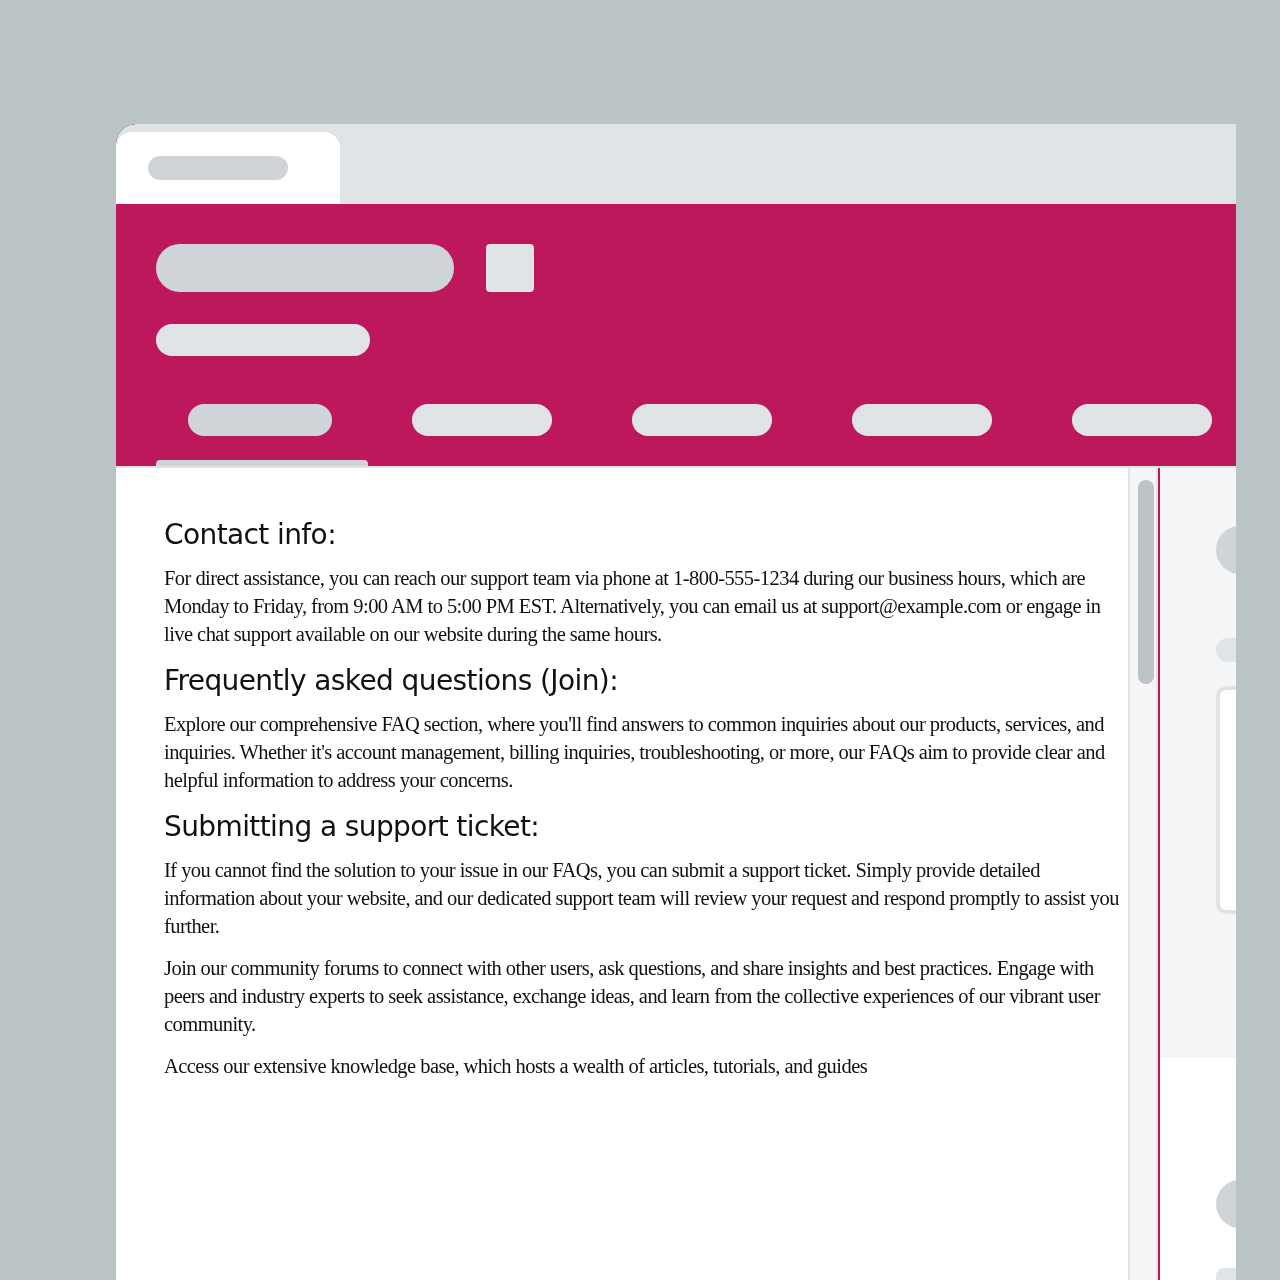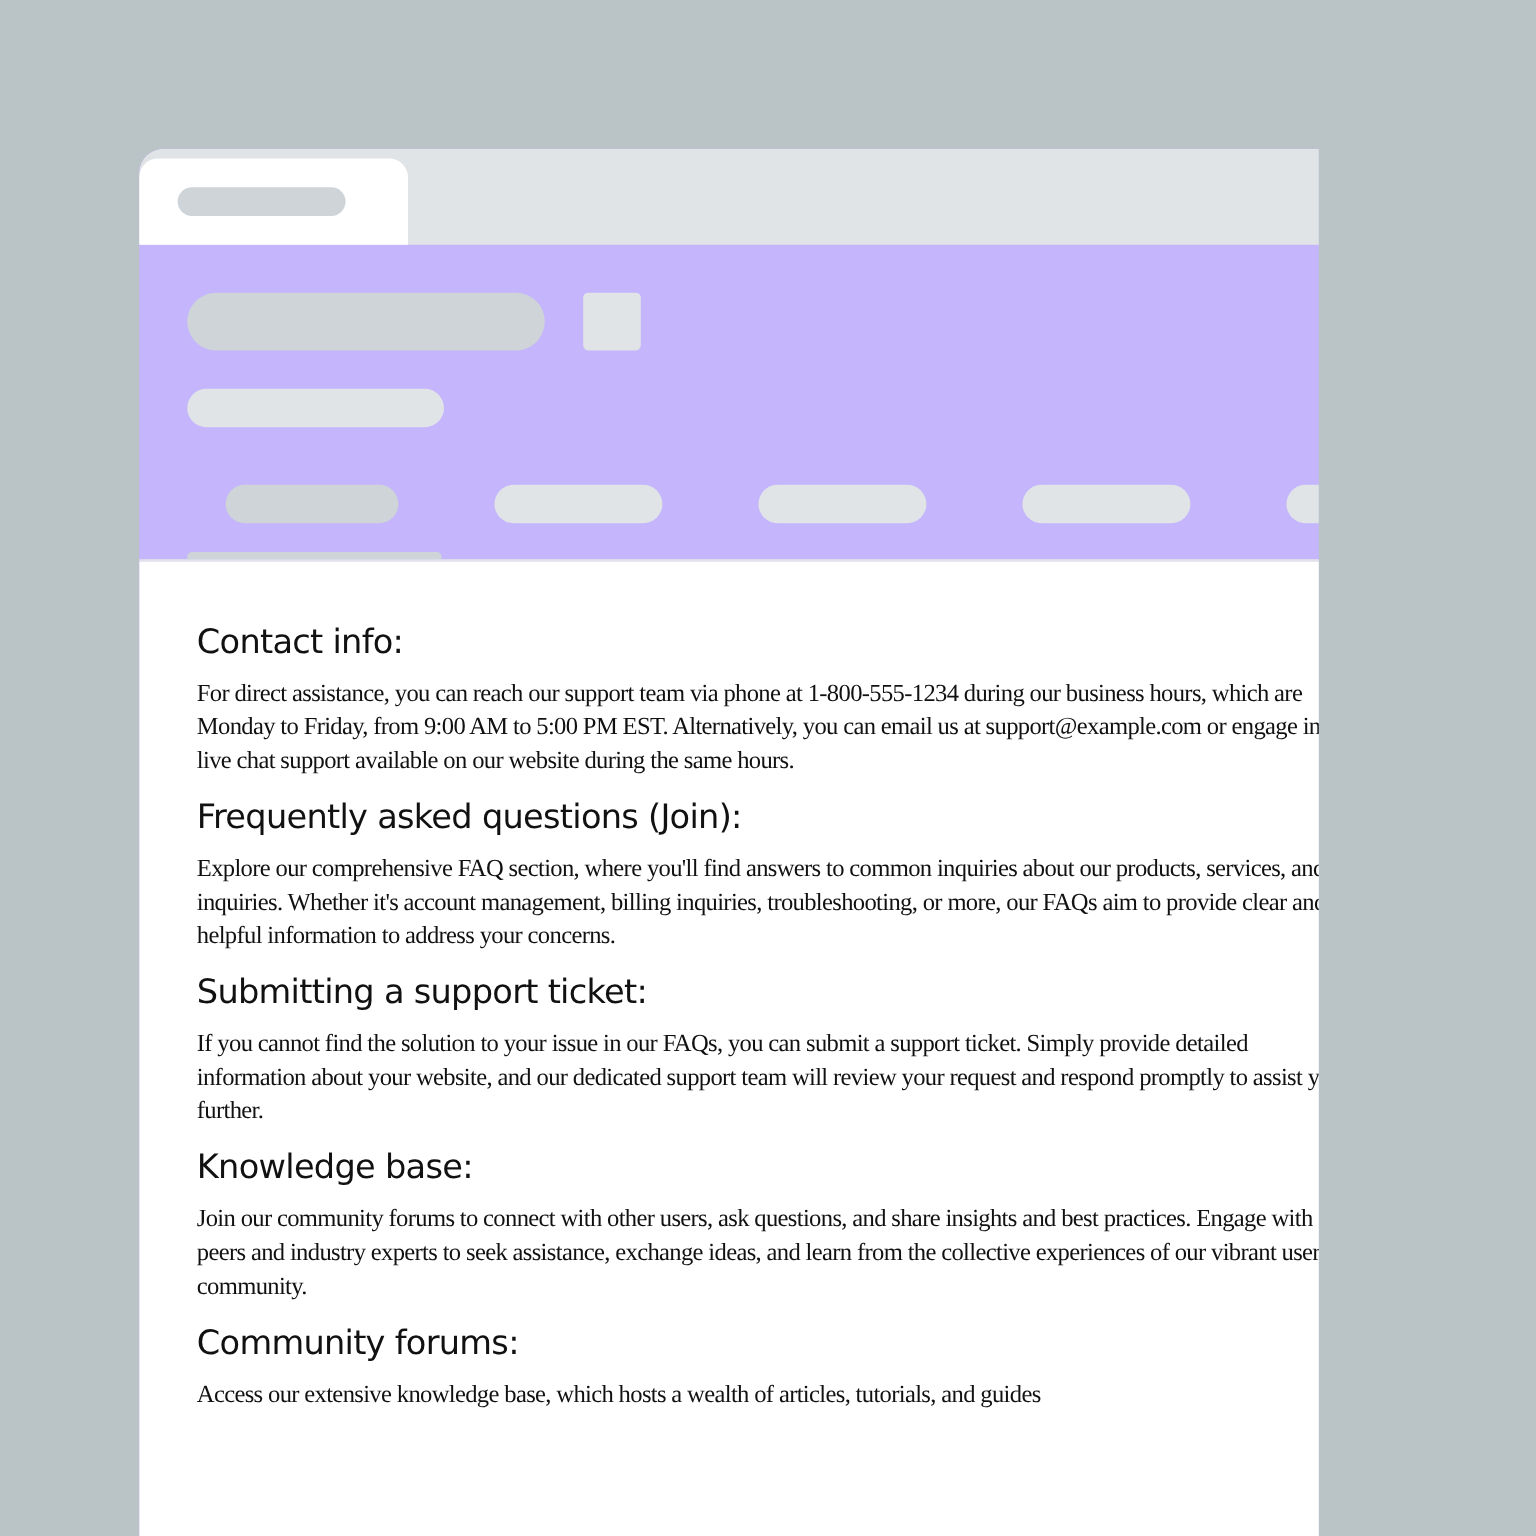--- a/index.html
+++ b/index.html
@@ -6,22 +6,22 @@
     html, body {
       width: 1280px; height: 1280px; overflow: hidden;
       background: #bac3c6;
       font-family: "Liberation Sans", sans-serif;
     }
     .stage {
       position: relative; width: 1280px; height: 1280px;
       background: #bac3c6; border-radius: 24px; overflow: hidden;
     }
     .window {
-      position: absolute; left: 116px; top: 124px; width: 983px; height: 1156px;
-      background: #c4b5fd; border-top-left-radius: 20px; overflow: hidden;
+      position: absolute; left: 116px; top: 124px; width: 1120px; height: 1156px;
+      background: #be185d; border-top-left-radius: 20px; overflow: hidden;
     }
     .tabstrip {
       position: absolute; left: 0; top: 0; width: 1164px; height: 80px;
       background: #e0e4e7; border-top-left-radius: 20px;
     }
     .tab-active {
       position: absolute; left: 0; top: 8px; width: 224px; height: 72px;
       background: #ffffff; border-top-left-radius: 16px; border-top-right-radius: 16px;
     }
     .tab-active-label {
@@ -120,25 +120,23 @@
         </div>
         <div>
           <h2 class="section-heading">Frequently asked questions (Join):</h2>
           <p class="section-body">Explore our comprehensive FAQ section, where you'll find answers to common inquiries about our products, services, and inquiries. Whether it's account management, billing inquiries, troubleshooting, or more, our FAQs aim to provide clear and helpful information to address your concerns.</p>
         </div>
         <div>
           <h2 class="section-heading">Submitting a support ticket:</h2>
           <p class="section-body">If you cannot find the solution to your issue in our FAQs, you can submit a support ticket. Simply provide detailed information about your website, and our dedicated support team will review your request and respond promptly to assist you further.</p>
         </div>
         <div>
-          <h2 class="section-heading">Knowledge base:</h2>
           <p class="section-body">Join our community forums to connect with other users, ask questions, and share insights and best practices. Engage with peers and industry experts to seek assistance, exchange ideas, and learn from the collective experiences of our vibrant user community.</p>
         </div>
         <div>
-          <h2 class="section-heading">Community forums:</h2>
           <p class="section-body">Access our extensive knowledge base, which hosts a wealth of articles, tutorials, and guides</p>
         </div>
       </div>
     </div>
 
     <div class="scroll-track">
       <div class="scroll-thumb"></div>
     </div>
 
     <div class="side-panel">

